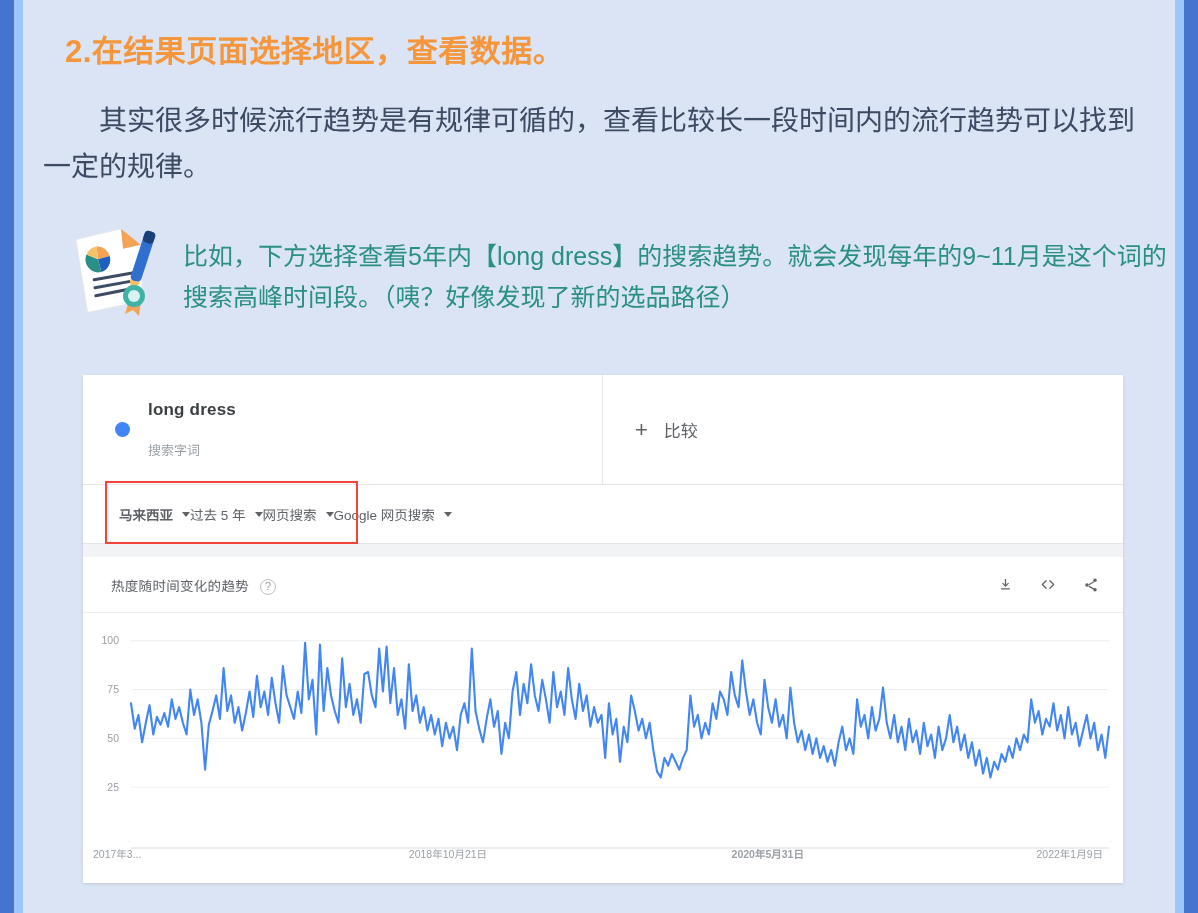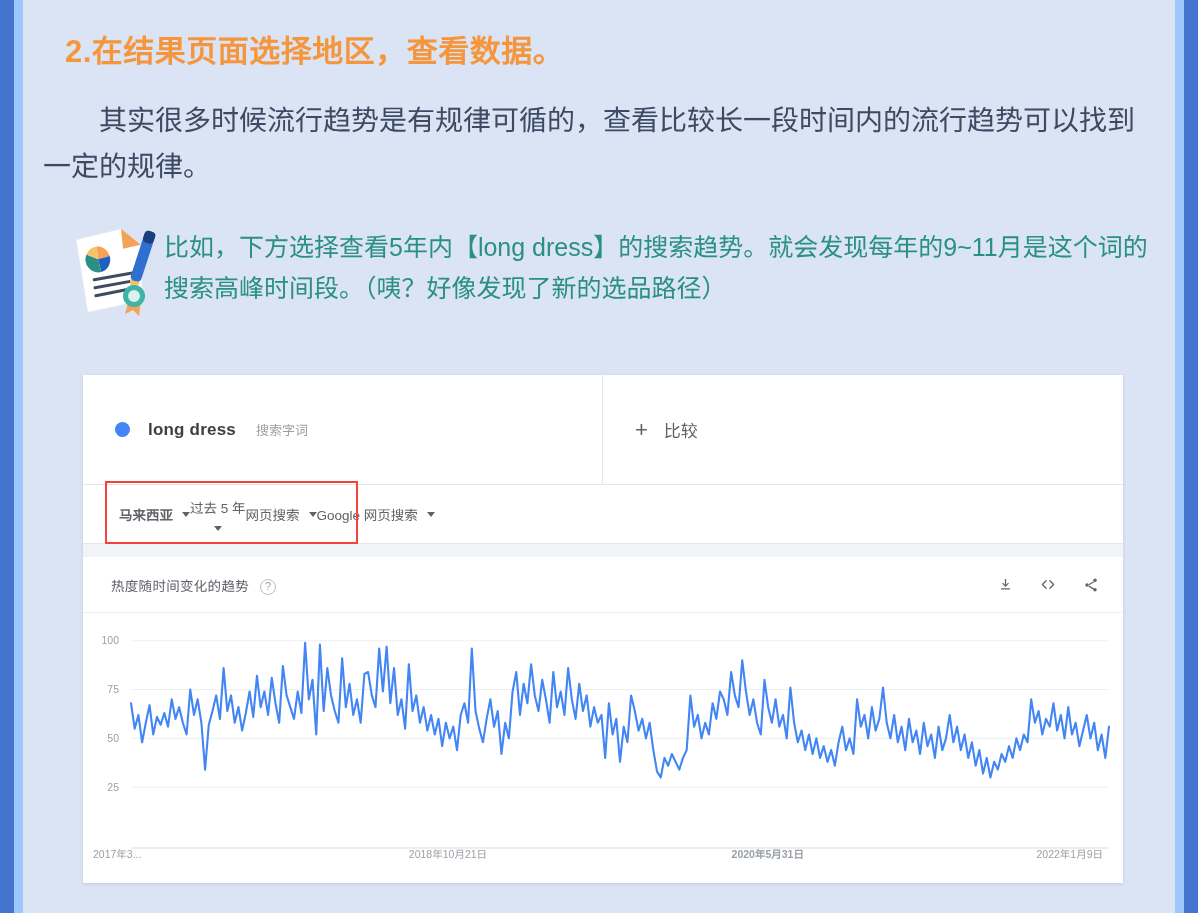--- a/index.html
+++ b/index.html
@@ -60,22 +60,22 @@
     text-indent: 56px;
   }
 
   
   .note {
     position: absolute;
     left: 40px;
     top: 212px;
     width: 1105px;
     display: flex;
-    align-items: center;
-    gap: 5px;
+    align-items: flex-end;
+    gap: 24px;
   }
   .note-icon {
     flex: 0 0 auto;
     width: 96px;
     height: 100px;
     position: relative;
     margin-top: 6px;
   }
   .note-text {
     flex: 1 1 auto;
@@ -109,21 +109,21 @@
     border-right: 1px solid #e6e6e6;
     gap: 18px;
   }
   .term-dot {
     width: 15px;
     height: 15px;
     border-radius: 50%;
     background: #4285f4;
     flex: 0 0 auto;
   }
-  .term-labels { display: flex; flex-direction: row; gap: 20px; }
+  .term-labels { display: flex; flex-direction: column; gap: 20px; }
   .term-name {
     font-size: 17px;
     font-weight: bold;
     color: #3c4043;
     letter-spacing: 0.2px;
   }
   .term-sub {
     font-size: 13px;
     color: #9aa0a6;
   }
@@ -156,21 +156,21 @@
   .filter {
     display: flex;
     align-items: center;
     gap: 9px;
     font-size: 13.5px;
     color: #5f6368;
     white-space: nowrap;
   }
   .filter + .filter { margin-left: 0; }
   .f1 { margin-left: 14px; font-weight: bold; }
-  .f2 { margin-left: 62px; flex-direction: column; }
+  .f2 { margin-left: 62px; }
   .f3 { margin-left: 66px; }
   .f4 { margin-left: 58px; }
   .caret {
     width: 0; height: 0;
     border-left: 4.5px solid transparent;
     border-right: 4.5px solid transparent;
     border-top: 5px solid #5f6368;
   }
   .filter-highlight {
     position: absolute;

